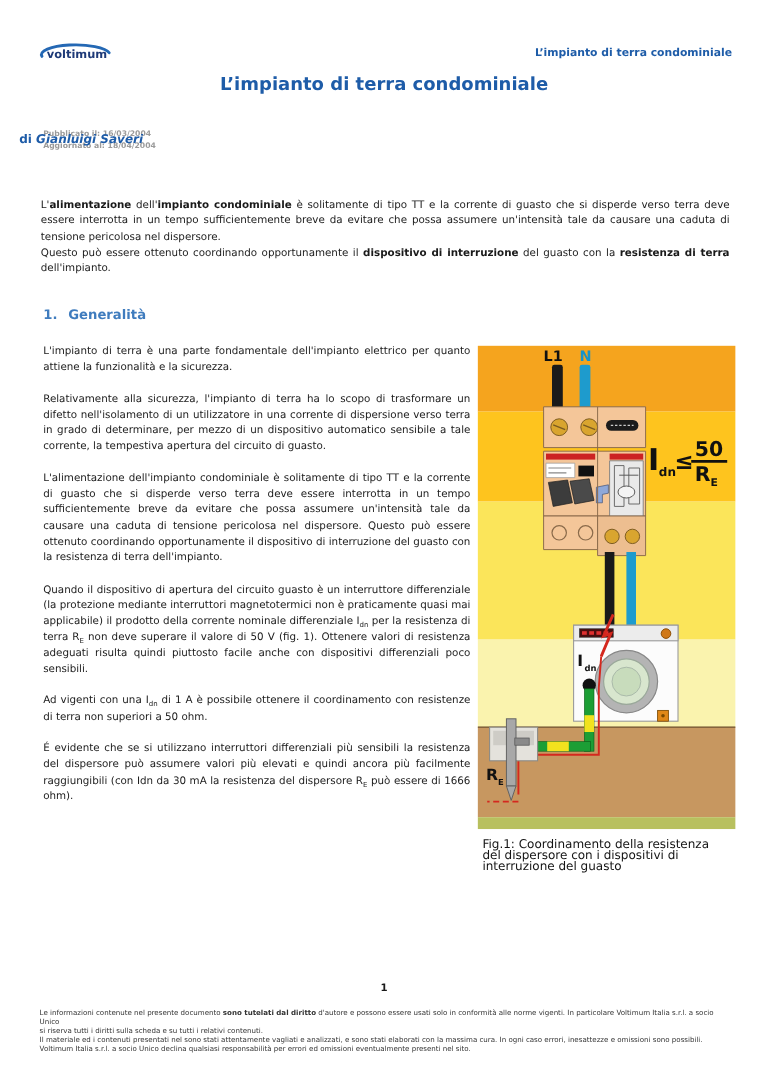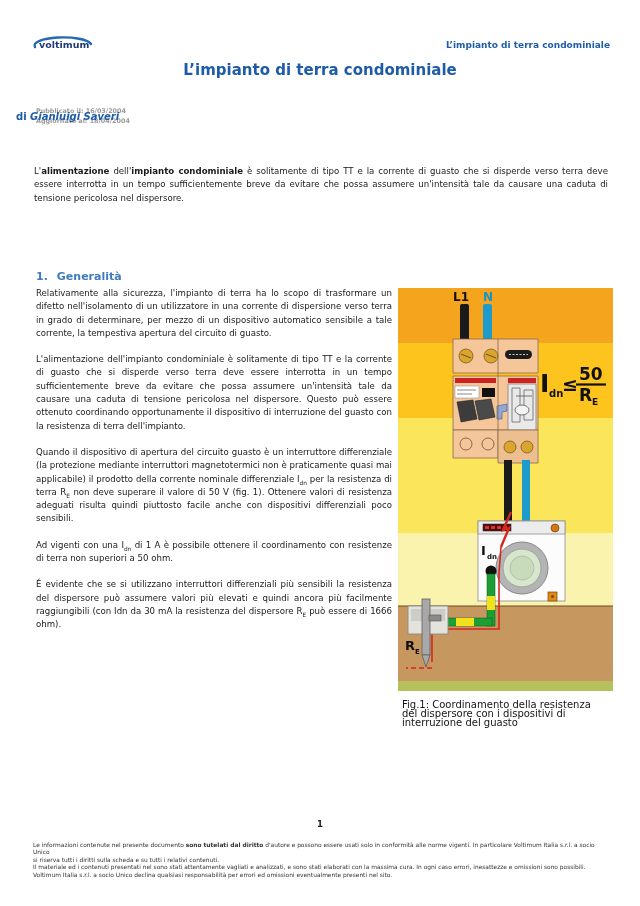--- a/index.html
+++ b/index.html
@@ -11,21 +11,21 @@
   .doc-title{position:absolute;left:0;top:61px;width:100%;text-align:center;
              font-size:15px;font-weight:bold;color:#1E5CA8;}
   .meta-dates{position:absolute;left:36px;top:107px;font-size:6.4px;font-weight:bold;
               color:#9a9a9a;line-height:9.5px;}
   .author{position:absolute;left:16px;top:111px;width:100%;text-align:left;
           font-size:10px;color:#1E5CA8;}
   
   .intro{position:absolute;left:34px;top:165px;width:574px;font-size:8.6px;
          line-height:13.3px;text-align:justify;}
   .intro p{margin:0;}
-  .section-heading{position:absolute;left:36px;top:270px;font-size:11px;font-weight:bold;
+  .section-heading{position:absolute;left:36px;top:256px;font-size:11px;font-weight:bold;
                    color:#3F7CBE;}
   .section-heading .num{margin-right:9px;}
   .col-left{position:absolute;left:36px;top:287px;width:356px;font-size:8.6px;
             line-height:13.3px;text-align:justify;}
   .col-left p{margin:0 0 13px 0;}
   sub{font-size:0.68em;line-height:0;}
   
   .figure{position:absolute;left:398px;top:288px;width:215px;height:403px;text-align:center;}
   .figure svg{display:block;}
   .fig-caption{position:absolute;left:402px;top:700px;width:192px;font-size:10px;
@@ -54,27 +54,29 @@
   <div class="doc-title">L’impianto di terra condominiale</div>
 
   <div class="meta-dates">
     <div>Pubblicato il: 16/03/2004</div>
     <div>Aggiornato al: 18/04/2004</div>
   </div>
   <div class="author"><span style="font-weight: bold;">di </span><span style="font-weight: bold; font-style: italic;">Gianluigi Saveri</span></div>
 
   <div class="intro">
     <p><span>L'</span><span style="font-weight: bold;">alimentazione</span><span> dell'</span><span style="font-weight: bold;">impianto condominiale</span><span> è solitamente di tipo TT e la corrente di guasto che si disperde verso terra deve essere interrotta in un tempo sufficientemente breve da evitare che possa assumere un'intensità tale da causare una caduta di tensione pericolosa nel dispersore.</span></p>
+    <p><span>Questo può essere ottenuto coordinando opportunamente il </span><span style="font-weight: bold;">dispositivo di interruzione</span><span> del guasto con la </span><span style="font-weight: bold;">resistenza di terra</span><span> dell'impianto.</span></p>
   </div>
 
   <div class="section-heading">
     <span class="num">1.</span><span>Generalità</span>
   </div>
 
   <div class="col-left">
+    <p><span>L'impianto di terra è una parte fondamentale dell'impianto elettrico per quanto attiene la funzionalità e la sicurezza.</span></p>
     <p><span>Relativamente alla sicurezza, l'impianto di terra ha lo scopo di trasformare un difetto nell'isolamento di un utilizzatore in una corrente di dispersione verso terra in grado di determinare, per mezzo di un dispositivo automatico sensibile a tale corrente, la tempestiva apertura del circuito di guasto.</span></p>
     <p><span>L'alimentazione dell'impianto condominiale è solitamente di tipo TT e la corrente di guasto che si disperde verso terra deve essere interrotta in un tempo sufficientemente breve da evitare che possa assumere un'intensità tale da causare una caduta di tensione pericolosa nel dispersore. Questo può essere ottenuto coordinando opportunamente il dispositivo di interruzione del guasto con la resistenza di terra dell'impianto.</span></p>
     <p><span>Quando il dispositivo di apertura del circuito guasto è un interruttore differenziale (la protezione mediante interruttori magnetotermici non è praticamente quasi mai applicabile) il prodotto della corrente nominale differenziale I</span><sub>dn</sub><span> per la resistenza di terra R</span><sub>E</sub><span> non deve superare il valore di 50 V (fig. 1). Ottenere valori di resistenza adeguati risulta quindi piuttosto facile anche con dispositivi differenziali poco sensibili.</span></p>
     <p><span>Ad vigenti con una I</span><sub>dn</sub><span> di 1 A è possibile ottenere il coordinamento con resistenze di terra non superiori a 50 ohm.</span></p>
     <p><span>É evidente che se si utilizzano interruttori differenziali più sensibili la resistenza del dispersore può assumere valori più elevati e quindi ancora più facilmente raggiungibili (con Idn da 30 mA la resistenza del dispersore R</span><sub>E</sub><span> può essere di 1666 ohm).</span></p>
   </div>
 
   <div class="figure">
     <svg width="215" height="403" viewBox="0 0 215 403">
 

